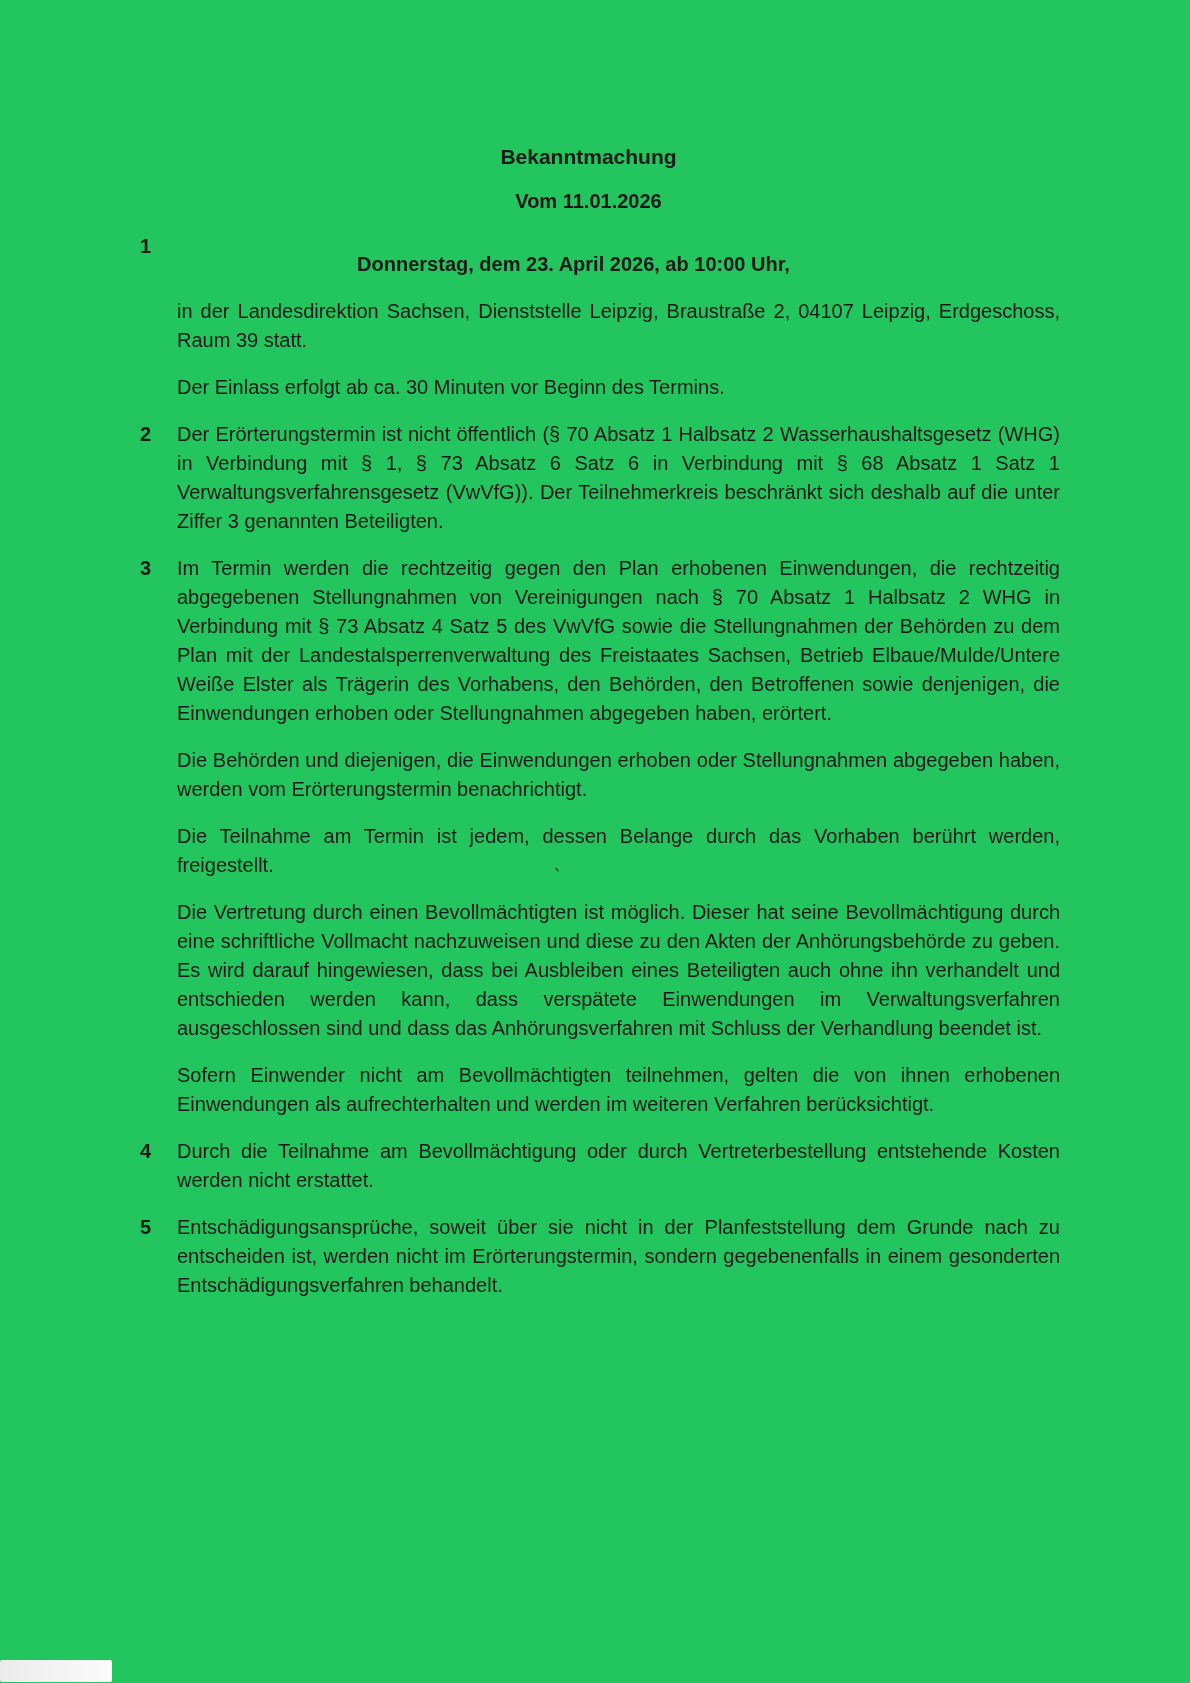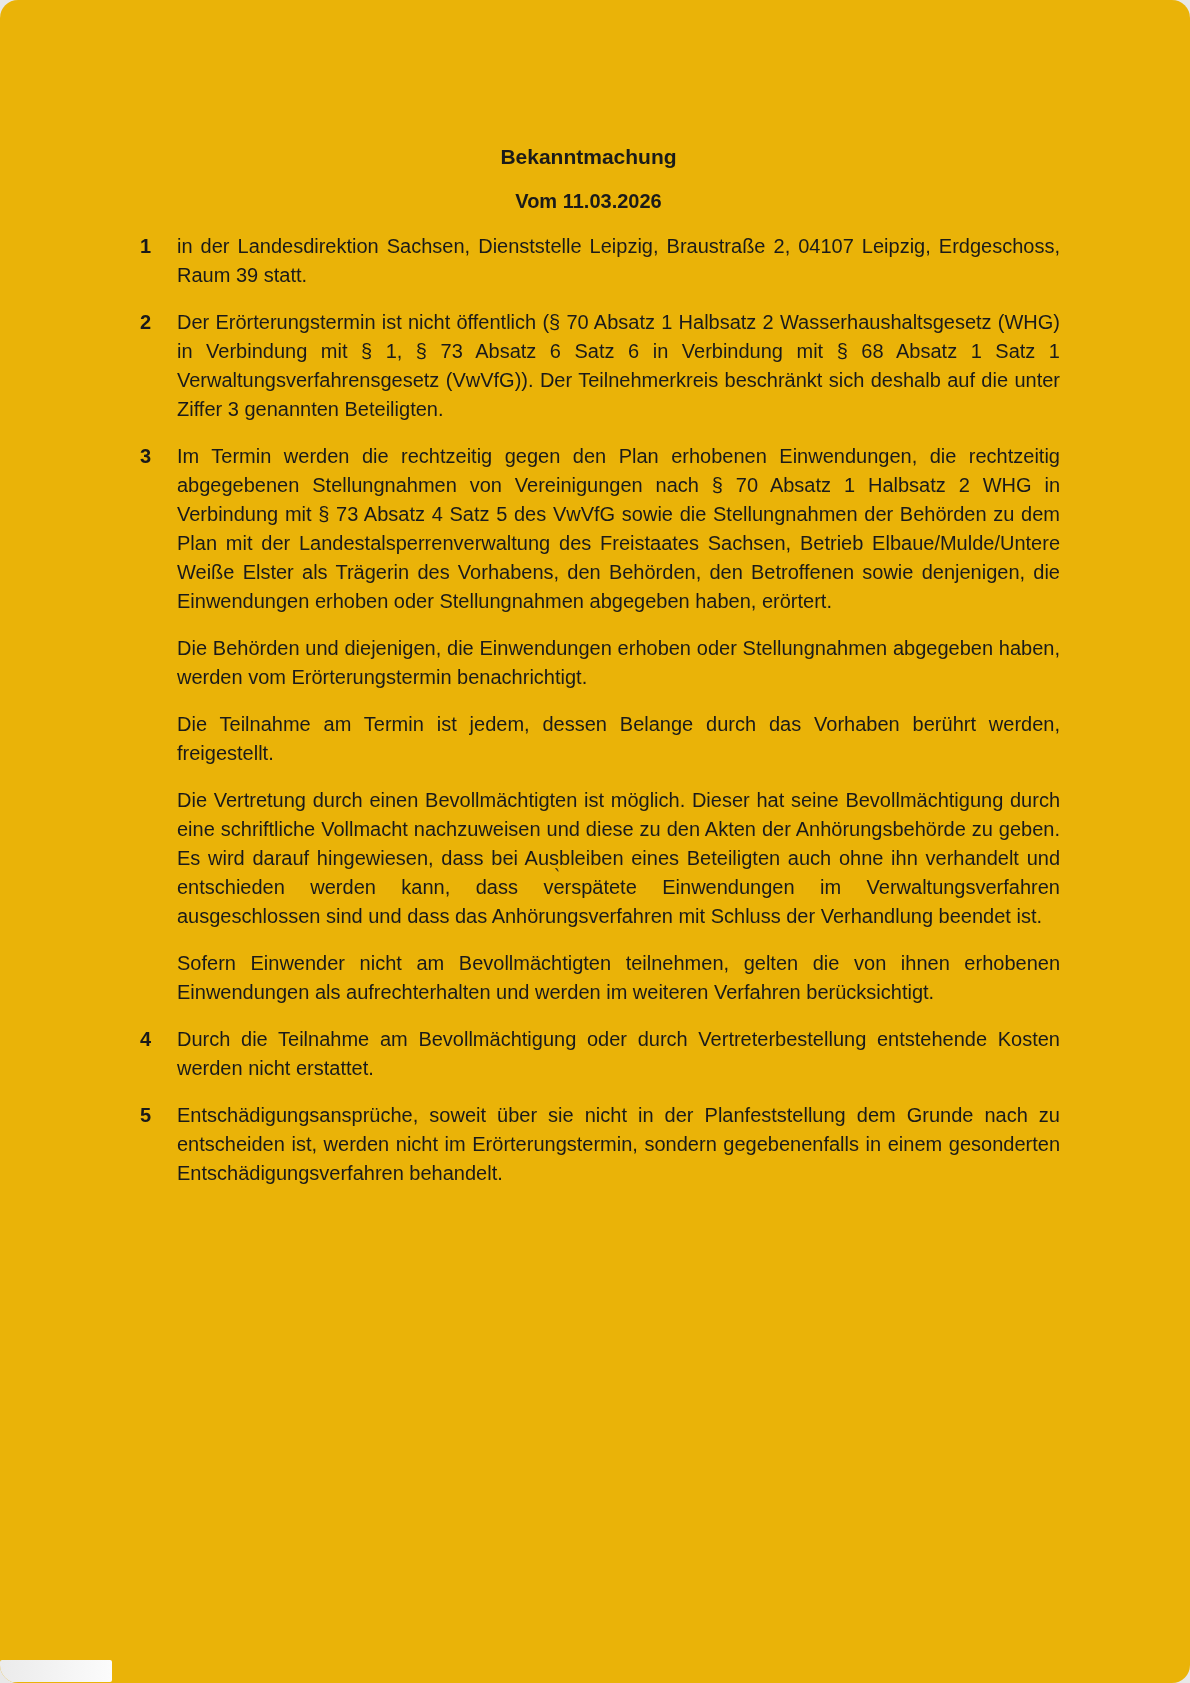--- a/index.html
+++ b/index.html
@@ -1,27 +1,26 @@
 <!DOCTYPE html>
 <html lang="de"><head>
 <meta charset="utf-8">
 <style>
   html, body { margin: 0; padding: 0; background: #e8e8e8; }
   .page {
     position: relative;
     width: 1190px;
     height: 1683px;
     margin: 0 auto;
-    background: #eab308;
+    background: #22c55e;
     font-family: "Liberation Sans", sans-serif;
     font-size: 20px;
     line-height: 29px;
     color: #1a1a1a;
     overflow: hidden;
-    border-radius: 18px;
   }
   .content {
     position: absolute;
     left: 140px;
     top: 142px;
     width: 920px;
   }
   .heading-block { margin-left: 37px; padding-right: 60px; text-align: center; }
   .doc-title {
     margin: 0 0 16px 0;
@@ -77,27 +76,29 @@
   }
 </style>
 </head>
 <body>
 
 <div class="page">
   <div class="content">
 
     <div class="heading-block">
       <h1 class="doc-title">Bekanntmachung</h1>
-      <p class="doc-date">Vom 11.03.2026</p>
+      <p class="doc-date">Vom 11.01.2026</p>
     </div>
 
     <div class="item">
       <span class="num">1</span>
       <div class="body-col">
+        <p class="session-line">Donnerstag, dem 23. April 2026, ab 10:00 Uhr,</p>
         <p><span>in der </span><span class="bold">Landesdirektion Sachsen, Dienststelle Leipzig, Braustraße 2, 04107 Leipzig, Erdgeschoss, Raum 39</span><span> statt.</span></p>
+        <p>Der Einlass erfolgt ab ca. 30 Minuten vor Beginn des Termins.</p>
       </div>
     </div>
 
     <div class="item">
       <span class="num">2</span>
       <div class="body-col">
         <p>Der Erörterungstermin ist nicht öffentlich (§ 70 Absatz 1 Halbsatz 2 Wasserhaushaltsgesetz (WHG) in Verbindung mit § 1, § 73 Absatz 6 Satz 6 in Verbindung mit § 68 Absatz 1 Satz 1 Verwaltungsverfahrensgesetz (VwVfG)). Der Teilnehmerkreis beschränkt sich deshalb auf die unter Ziffer 3 genannten Beteiligten.</p>
       </div>
     </div>
 

